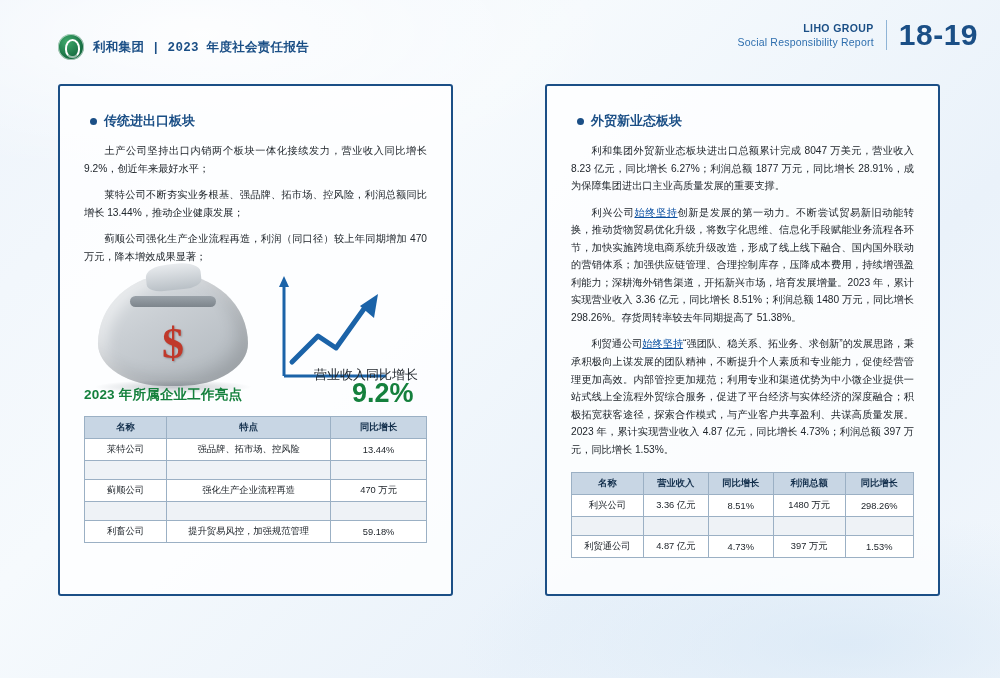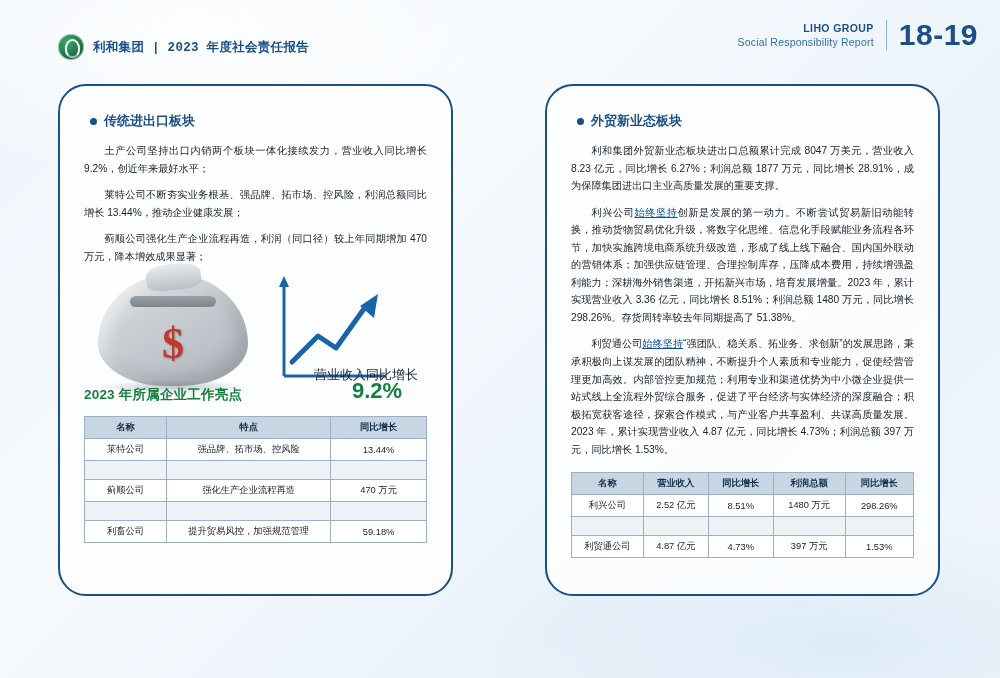--- a/index.html
+++ b/index.html
@@ -60,21 +60,21 @@
     font-size: 30px; color: #1b4f86; font-weight: bold;
     letter-spacing: 0.5px; line-height: 1;
     border-left: 1.5px solid #8fb4d6; padding-left: 12px;
   }
 
   
   .col {
     position: absolute; top: 84px;
     width: 395px; height: 512px;
     border: 2px solid #1b4f86;
-    border-radius: 28px;
+    border-radius: 3px;
     background: rgba(255,255,255,0.78);
   }
   .col.left { left: 58px; }
   .col.right { left: 545px; }
   .col-inner { padding: 26px 24px 10px 24px; }
 
   .sec-title {
     font-size: 13px; font-weight: bold; color: #1b4f86;
     margin: 0 0 12px 6px; display: flex; align-items: center;
   }
@@ -128,21 +128,21 @@
     position: absolute; left: 0; top: 112px; width: 230px;
     font-size: 13.5px; font-weight: bold; color: #15803d;
     letter-spacing: 0.2px;
   }
   .fig-caption-right {
     position: absolute; left: 230px; top: 92px; width: 150px;
     font-size: 13px; color: #20262c; line-height: 1.4;
   }
   .fig-pct {
     position: absolute; left: 268px; top: 104px;
-    font-size: 22px; font-weight: bold; color: #15803d;
+    font-size: 27px; font-weight: bold; color: #15803d;
   }
 
   
   table.tbl {
     width: 100%; border-collapse: collapse; margin-top: 12px;
     font-size: 9.3px; color: #20262c;
   }
   table.tbl th {
     background: #c8d6e4; color: #14304d; font-weight: bold;
     border: 1px solid #9bb0c4; padding: 4px 4px; text-align: center;
@@ -274,21 +274,21 @@
               <th style="width:21%">名称</th>
               <th style="width:19%">营业收入</th>
               <th style="width:19%">同比增长</th>
               <th style="width:21%">利润总额</th>
               <th style="width:20%">同比增长</th>
             </tr>
           </thead>
           <tbody>
             <tr>
               <td class="c">利兴公司</td>
-              <td class="c">2.52 亿元</td>
+              <td class="c">3.36 亿元</td>
               <td class="c">8.51%</td>
               <td class="c">1480 万元</td>
               <td class="c">298.26%</td>
             </tr>
             <tr class="alt">
               <td class="c"></td>
               <td class="c"></td>
               <td class="c"></td>
               <td class="c"></td>
               <td class="c"></td>

